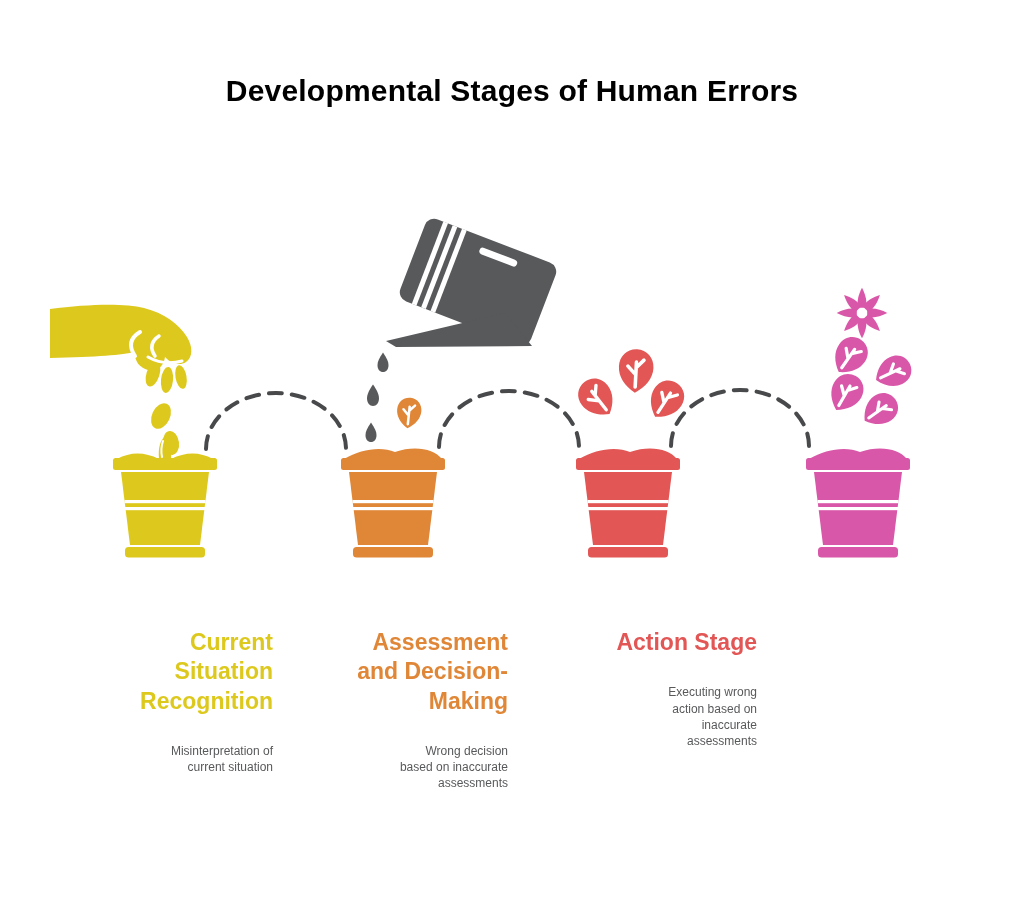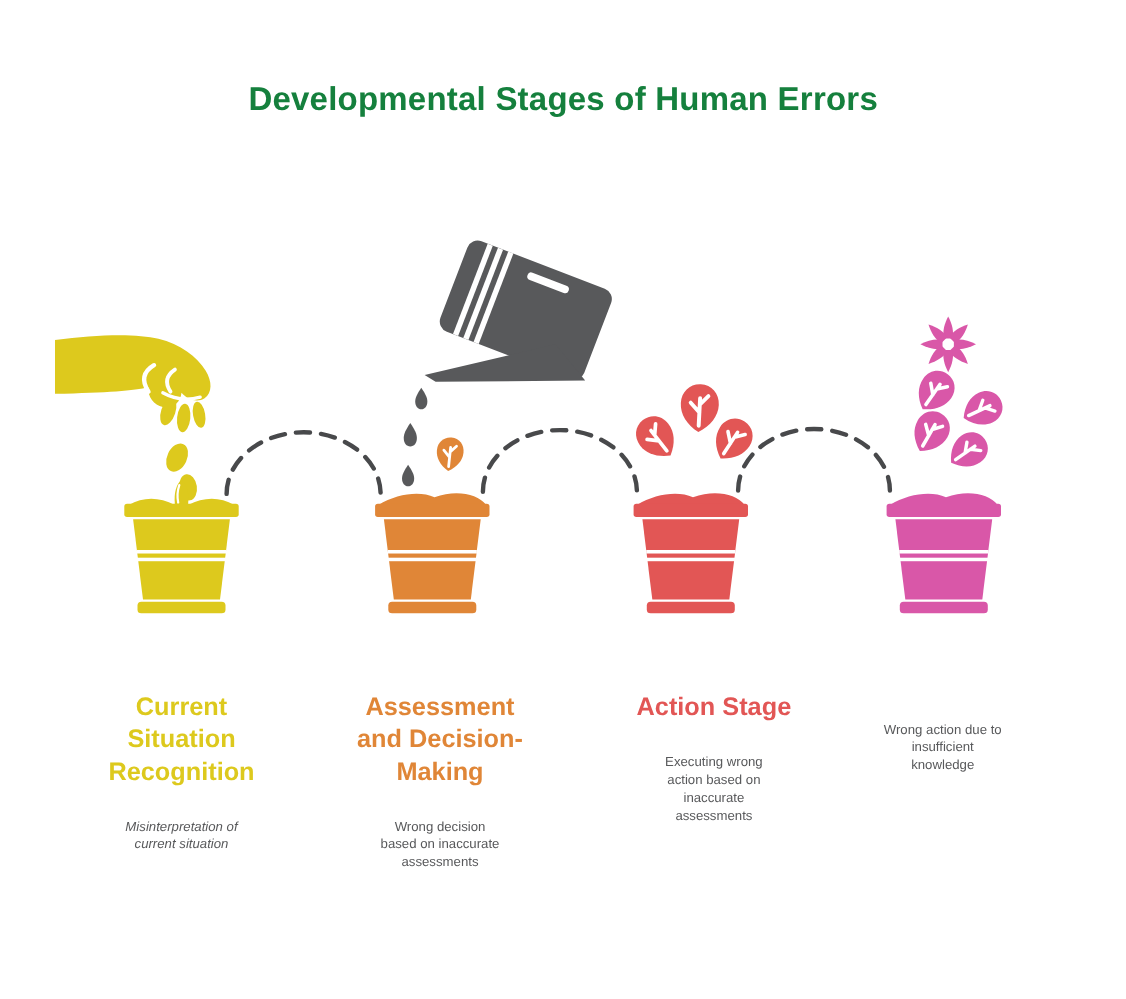--- a/index.html
+++ b/index.html
@@ -5,34 +5,34 @@
   html,body{margin:0;padding:0;background:#ffffff;}
   .canvas{
     position:relative;width:1024px;height:908px;background:#ffffff;
     font-family:"Liberation Sans",sans-serif;overflow:hidden;
   }
   .page-title{
     position:absolute;top:74px;left:0;width:100%;text-align:center;
     font-size:30px;font-weight:bold;letter-spacing:.2px;
   }
   .art{position:absolute;top:0;left:0;}
-  .stage-col{position:absolute;top:628px;width:216px;text-align:center;}
+  .stage-col{position:absolute;top:628px;width:216px;text-align:right;}
   .stage-title{font-size:23px;font-weight:bold;line-height:1.28;}
   .stage-desc{margin-top:27px;font-size:12px;line-height:1.34;}
   .col-1{left:57px;}
   .col-2{left:292px;}
   .col-3{left:541px;}
   .col-4{left:749px;}
 </style>
 </head>
 <body>
 
 <div class="canvas">
 
-  <div class="page-title" style="color: #15803d;">Developmental Stages of Human Errors</div>
+  <div class="page-title" style="color: #000000;">Developmental Stages of Human Errors</div>
 
   <svg class="art" width="1024" height="908" viewBox="0 0 1024 908">
     <defs>
       <g id="pot">
         <rect x="0" y="12" width="104" height="12" rx="2.5"></rect>
         <path d="M8,26 L96,26 L87,99 L17,99 Z"></path>
         <rect x="11.5" y="54" width="81" height="3.2" fill="#ffffff"></rect>
         <rect x="11.5" y="61" width="81" height="3.2" fill="#ffffff"></rect>
         <rect x="12" y="101" width="80" height="10.5" rx="3.5"></rect>
       </g>
@@ -117,30 +117,29 @@
       <use href="#leaf" transform="translate(880,410) rotate(55) scale(1.1)"></use>
     </g>
     <g transform="translate(806,446)" fill="#d957a8">
       <use href="#mound"></use>
       <use href="#pot"></use>
     </g>
   </svg>
 
   <div class="stage-col col-1">
     <div class="stage-title" style="color: rgb(221, 201, 29);">Current<br>Situation<br>Recognition</div>
-    <div class="stage-desc" style="color: rgb(88, 89, 91); font-style: italic;">Misinterpretation of<br>current situation</div>
+    <div class="stage-desc" style="color: rgb(88, 89, 91);">Misinterpretation of<br>current situation</div>
   </div>
 
   <div class="stage-col col-2">
     <div class="stage-title" style="color: rgb(224, 134, 55);">Assessment<br>and Decision-<br>Making</div>
     <div class="stage-desc" style="color: rgb(88, 89, 91);">Wrong decision<br>based on inaccurate<br>assessments</div>
   </div>
 
   <div class="stage-col col-3">
     <div class="stage-title" style="color: rgb(226, 86, 85);">Action Stage</div>
     <div class="stage-desc" style="color: rgb(88, 89, 91);">Executing wrong<br>action based on<br>inaccurate<br>assessments</div>
   </div>
 
   <div class="stage-col col-4">
-    <div class="stage-desc" style="color: rgb(88, 89, 91);">Wrong action due to<br>insufficient<br>knowledge</div>
   </div>
 
 </div>
 
 </body></html>

